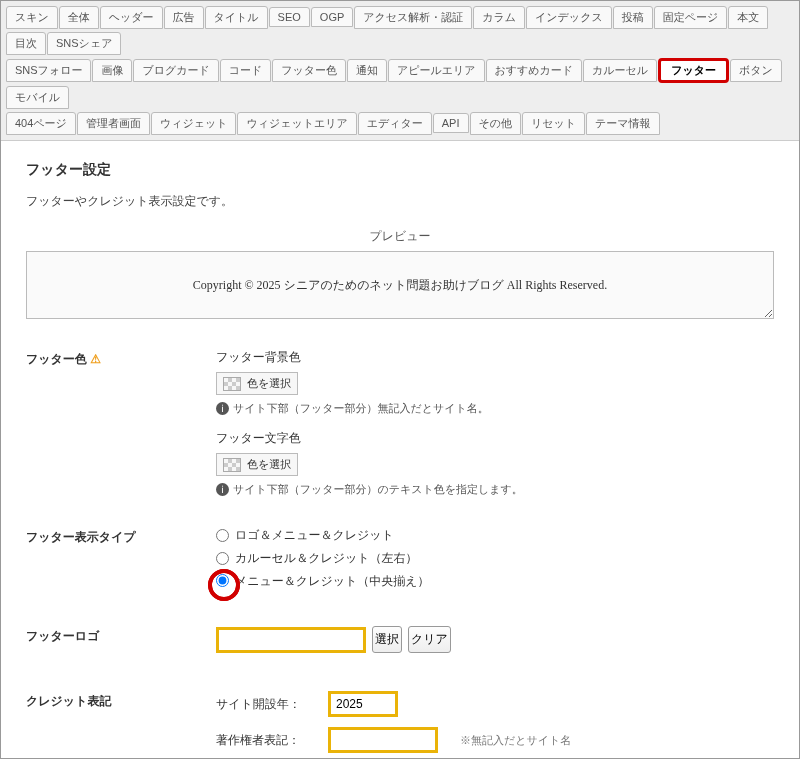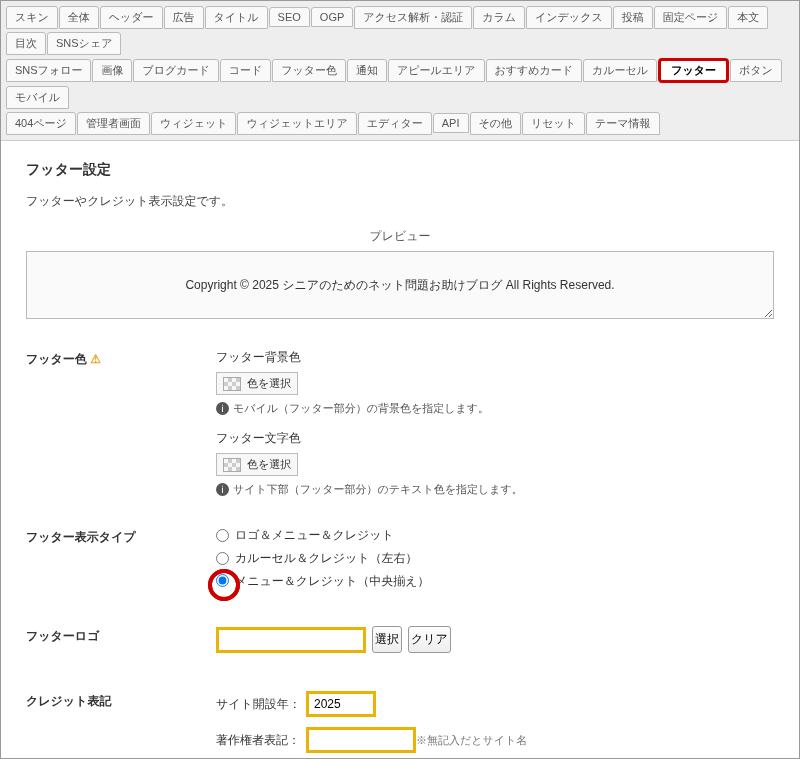--- a/index.html
+++ b/index.html
@@ -5,37 +5,37 @@
   * { box-sizing: border-box; margin: 0; padding: 0; }
   body { font-family: "Hiragino Kaku Gothic ProN", "メイリオ", sans-serif; font-size: 12px; color: #333; background: #fff; }
   .wrap { border: 1px solid #999; width: 800px; height: 759px; overflow: hidden; }
   .tabs { background: #eee; padding: 5px 5px 2px 5px; border-bottom: 1px solid #ccc; }
   .tab { display: inline-block; background: #f9f9f9; border: 1px solid #bbb; border-radius: 3px 3px 0 0; padding: 3px 8px; margin: 0 1px 3px 0; font-size: 11px; color: #555; cursor: pointer; }
   .tab.active { background: #fff; border: 3px solid #d10000; border-radius: 4px; font-weight: bold; color: #000; padding: 2px 10px; }
   .content { padding: 20px 25px; }
   h2 { font-size: 14px; font-weight: bold; margin-bottom: 14px; }
   .desc { font-size: 12px; color: #444; margin-bottom: 18px; }
   .preview-label { text-align: center; font-size: 12px; color: #555; margin-bottom: 6px; }
-  .preview-box { border: 1px solid #bbb; background: #fafafa; height: 68px; resize: both; overflow: auto; display: flex; align-items: center; justify-content: center; font-size: 12px; color: #333; margin-bottom: 30px; }
+  .preview-box { border: 1px solid #bbb; background: #fafafa; height: 68px; resize: both; overflow: auto; display: flex; align-items: center; justify-content: center; font-size: 12px; color: #333; margin-bottom: 30px; font-family: Liberation Serif, serif; }
   .row { display: flex; margin-bottom: 30px; }
   .row > .label { width: 190px; font-weight: bold; font-size: 12px; padding-top: 2px; }
   .row > .label .warn { color: #f0a020; }
   .row > .field { flex: 1; }
   .sublabel { font-size: 12px; color: #333; margin-bottom: 6px; }
   .colorbtn { display: inline-flex; align-items: center; border: 1px solid #bbb; background: #f7f7f7; padding: 3px 6px; font-size: 11px; cursor: pointer; margin-bottom: 6px; }
   .checker { width: 18px; height: 14px; background-image: linear-gradient(45deg,#ccc 25%,transparent 25%,transparent 75%,#ccc 75%),linear-gradient(45deg,#ccc 25%,transparent 25%,transparent 75%,#ccc 75%); background-size: 8px 8px; background-position: 0 0,4px 4px; margin-right: 6px; border: 1px solid #aaa; }
   .hint { font-size: 11px; color: #555; margin-bottom: 14px; }
   .info-icon::before { content: "ℹ"; display: inline-block; width: 13px; height: 13px; background: #555; color: #fff; border-radius: 50%; text-align: center; line-height: 13px; font-size: 10px; margin-right: 4px; }
   .radio-row { display: flex; align-items: center; margin-bottom: 6px; font-size: 12px; }
   .radio-row input[type=radio] { margin-right: 6px; }
   .circle-red { position: relative; }
   .circle-red::after { content: ""; position: absolute; left: -8px; top: -5px; width: 24px; height: 24px; border: 4px solid #d10000; border-radius: 50%; pointer-events: none; }
   input[type=text] { border: 3px solid #eab308; padding: 3px 5px; font-size: 12px; }
   .btn { border: 1px solid #999; background: linear-gradient(#fdfdfd,#eee); padding: 4px 2px; font-size: 12px; cursor: pointer; border-radius: 3px; }
-  .inline-field { display: flex; align-items: center; gap: 0; margin-bottom: 10px; }
+  .inline-field { display: flex; align-items: center; gap: 22px; margin-bottom: 10px; }
   .inline-field .lbl { width: 90px; font-size: 12px; }
   .note { font-size: 11px; color: #777; }
 </style>
 </head>
 <body>
 
 <div class="wrap">
   <div class="tabs">
     <div id="tabrow1"><span class="tab">スキン</span><span class="tab">全体</span><span class="tab">ヘッダー</span><span class="tab">広告</span><span class="tab">タイトル</span><span class="tab">SEO</span><span class="tab">OGP</span><span class="tab">アクセス解析・認証</span><span class="tab">カラム</span><span class="tab">インデックス</span><span class="tab">投稿</span><span class="tab">固定ページ</span><span class="tab">本文</span><span class="tab">目次</span><span class="tab">SNSシェア</span></div>
     <div id="tabrow2"><span class="tab">SNSフォロー</span><span class="tab">画像</span><span class="tab">ブログカード</span><span class="tab">コード</span><span class="tab">フッター色</span><span class="tab">通知</span><span class="tab">アピールエリア</span><span class="tab">おすすめカード</span><span class="tab">カルーセル</span><span class="tab active">フッター</span><span class="tab">ボタン</span><span class="tab">モバイル</span></div>
@@ -54,21 +54,21 @@
     <div class="row">
       <div class="label">
         <span>フッター色</span> <span class="warn">⚠</span>
       </div>
       <div class="field">
         <div class="sublabel">フッター背景色</div>
         <div class="colorbtn">
           <span class="checker"></span>
           <span>色を選択</span>
         </div>
-        <div class="hint"><span class="info-icon"></span><span>モバイル（フッター部分）の背景色を指定します。</span></div>
+        <div class="hint"><span class="info-icon"></span><span>サイト下部（フッター部分）無記入だとサイト名。</span></div>
 
         <div class="sublabel">フッター文字色</div>
         <div class="colorbtn">
           <span class="checker"></span>
           <span>色を選択</span>
         </div>
         <div class="hint" style="margin-bottom:0"><span class="info-icon"></span><span>サイト下部（フッター部分）のテキスト色を指定します。</span></div>
       </div>
     </div>
 

